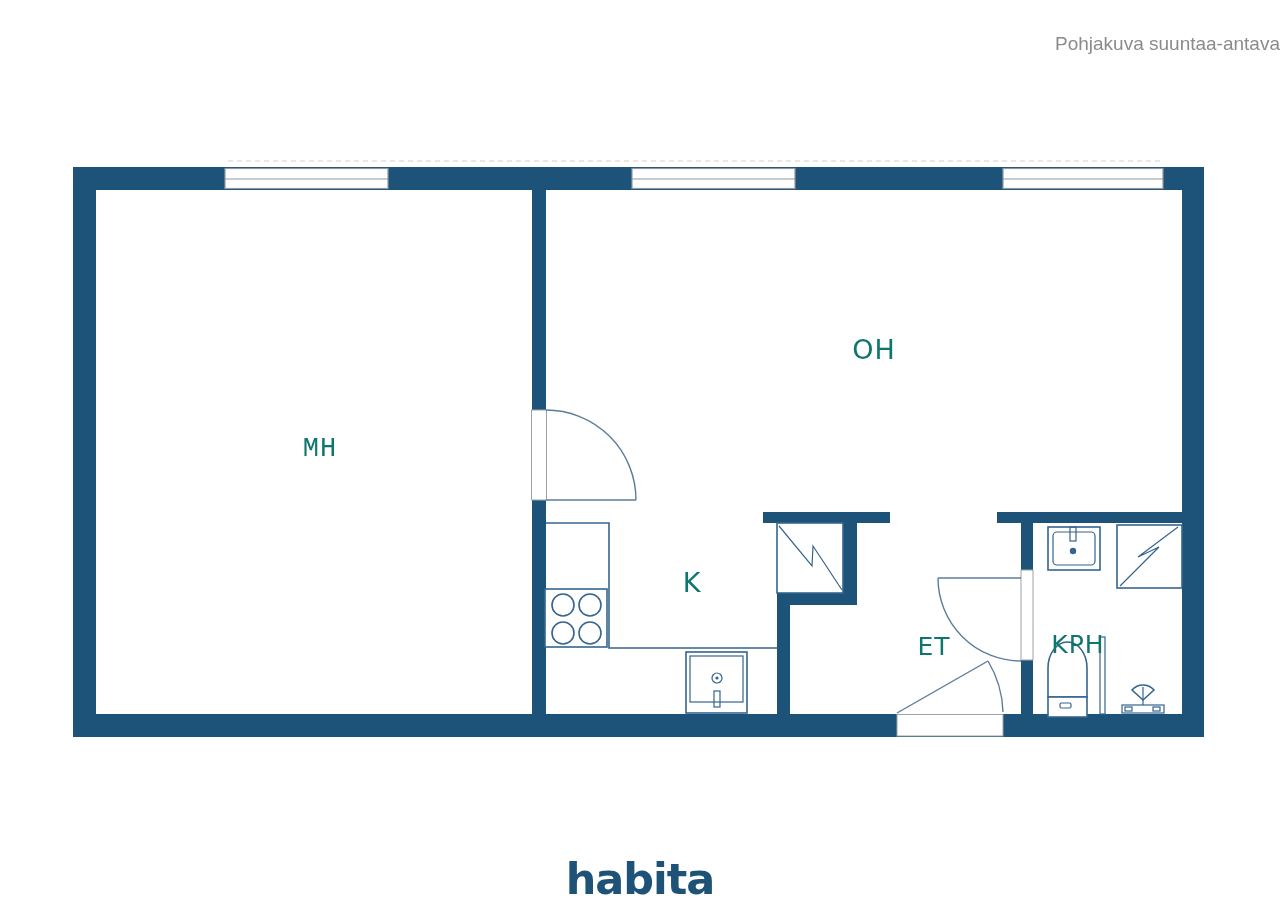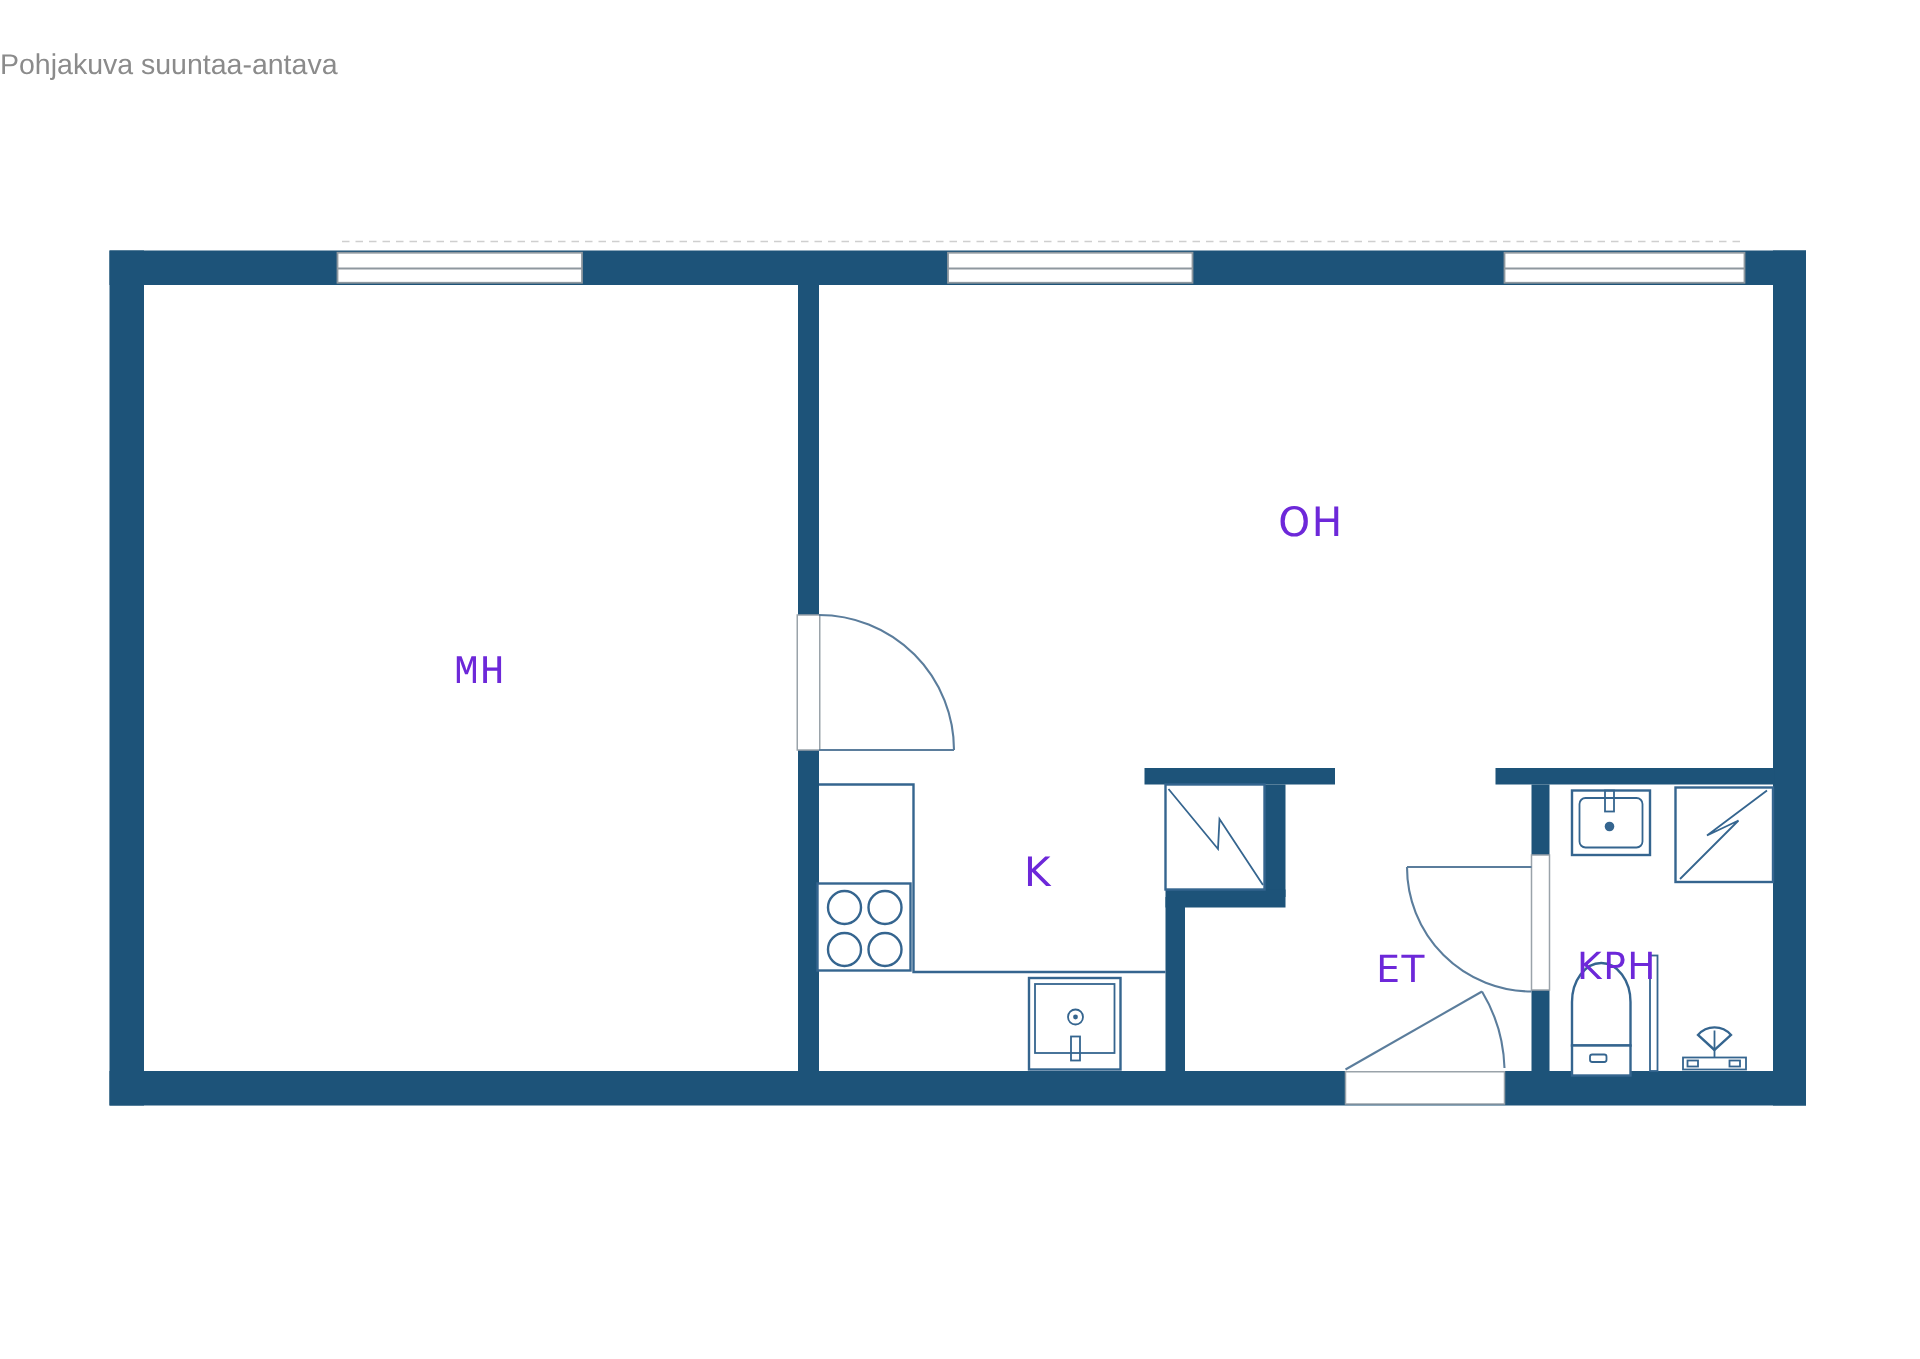--- a/index.html
+++ b/index.html
@@ -2,27 +2,27 @@
 <html><head>
 <meta charset="utf-8">
 <style>
   html,body { margin:0; padding:0; background:#ffffff; }
   .page {
     position:relative; width:1280px; height:906px; background:#ffffff;
     font-family:"Liberation Sans", sans-serif; overflow:hidden;
   }
   .plan-title {
     position:absolute; top:33px; left:0; width:100%;
-    text-align:left; font-size:19px; font-weight:400; color:#8b8b8b;
+    text-align:right; font-size:19px; font-weight:400; color:#8b8b8b;
   }
   .plan-svg { position:absolute; left:0; top:0; }
   .room-label {
     position:absolute; transform:translate(-50%,-50%);
     font-family:"DejaVu Sans", sans-serif; font-weight:500;
-    font-size:27px; color:#6d28d9; letter-spacing:1px; white-space:nowrap;
+    font-size:27px; color:#0f766e; letter-spacing:1px; white-space:nowrap;
   }
   .room-label.small { font-size:25px; }
   .brand-logo {
     position:absolute; top:854px; left:0; width:100%; text-align:center;
     font-family:"DejaVu Sans", sans-serif; font-weight:800; font-size:43px;
     color:#1e5377; letter-spacing:-1px;
   }
   
   .wall   { fill:#1d5379; }
   .win    { fill:#ffffff; stroke:#8f989f; stroke-width:1.2; }
@@ -147,14 +147,15 @@
       <line class="fixthin" x1="1143" y1="700" x2="1143" y2="687"></line>
     </g>
   </svg>
 
   <div class="room-label" style="left:320px; top:449px;font-family:Liberation Mono, monospace;">MH</div>
   <div class="room-label" style="left:874px; top:349px;">OH</div>
   <div class="room-label" style="left:692px; top:582px;">K</div>
   <div class="room-label small" style="left:934px; top:646px;">ET</div>
   <div class="room-label small" style="left:1078px; top:644px;">KPH</div>
 
+  <div class="brand-logo">habita</div>
 
 </div>
 
 </body></html>

